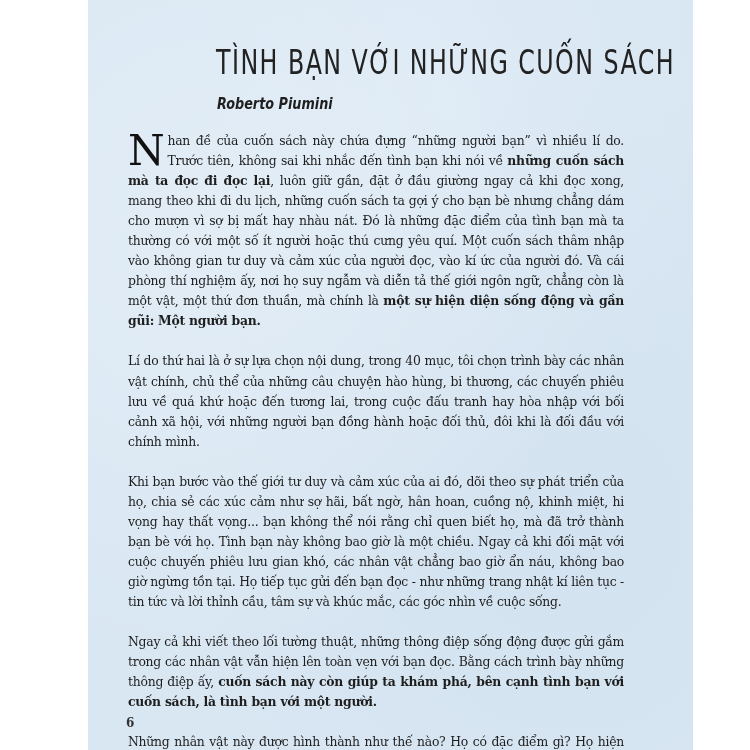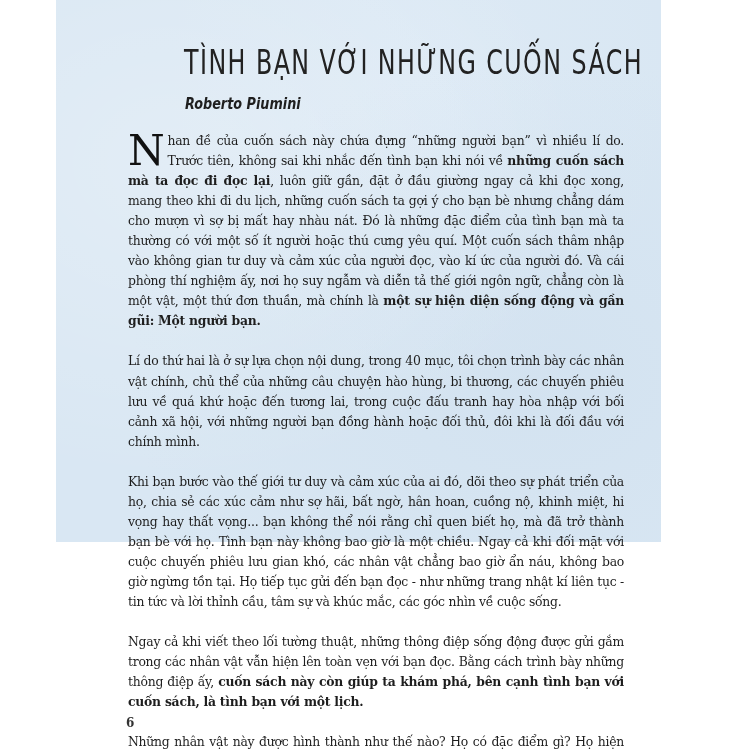--- a/index.html
+++ b/index.html
@@ -1,20 +1,20 @@
 <!DOCTYPE html>
 <html><head>
   <meta charset="utf-8">
   <style>
     html, body { margin: 0; padding: 0; }
     body {
       width: 750px; height: 750px; background: #ffffff; position: relative; overflow: hidden;
     }
     .page {
-      position: absolute; left: 56px; top: 0; width: 605px; height: 542px;
+      position: absolute; left: 88px; top: 0; width: 605px; height: 750px;
       background: #d9e7f3;
       background-image:
         radial-gradient(ellipse at 20% 30%, rgba(255,255,255,0.25), rgba(255,255,255,0) 60%),
         radial-gradient(ellipse at 80% 70%, rgba(200,218,235,0.35), rgba(200,218,235,0) 60%),
         radial-gradient(ellipse at 60% 15%, rgba(230,240,250,0.3), rgba(230,240,250,0) 50%);
       text-align: center;
     }
     .title {
       position: absolute; left: 128px; top: 44px; margin: 0;
       font-family: "DejaVu Sans", sans-serif; font-weight: normal;
@@ -53,18 +53,18 @@
   <h2 class="author">Roberto Piumini</h2>
 </div>
 
 <div class="body">
   <p class="first"><span class="dropcap">N</span><span>han đề của cuốn sách này chứa đựng “những người bạn” vì nhiều lí do. Trước tiên, không sai khi nhắc đến tình bạn khi nói về </span><span class="b">những cuốn sách mà ta đọc đi đọc lại</span><span>, luôn giữ gần, đặt ở đầu giường ngay cả khi đọc xong, mang theo khi đi du lịch, những cuốn sách ta gợi ý cho bạn bè nhưng chẳng dám cho mượn vì sợ bị mất hay nhàu nát. Đó là những đặc điểm của tình bạn mà ta thường có với một số ít người hoặc thú cưng yêu quí. Một cuốn sách thâm nhập vào không gian tư duy và cảm xúc của người đọc, vào kí ức của người đó. Và cái phòng thí nghiệm ấy, nơi họ suy ngẫm và diễn tả thế giới ngôn ngữ, chẳng còn là một vật, một thứ đơn thuần, mà chính là </span><span class="b">một sự hiện diện sống động và gần gũi: Một người bạn.</span></p>
 
   <p><span>Lí do thứ hai là ở sự lựa chọn nội dung, trong 40 mục, tôi chọn trình bày các nhân vật chính, chủ thể của những câu chuyện hào hùng, bi thương, các chuyến phiêu lưu về quá khứ hoặc đến tương lai, trong cuộc đấu tranh hay hòa nhập với bối cảnh xã hội, với những người bạn đồng hành hoặc đối thủ, đôi khi là đối đầu với chính mình.</span></p>
 
   <p><span>Khi bạn bước vào thế giới tư duy và cảm xúc của ai đó, dõi theo sự phát triển của họ, chia sẻ các xúc cảm như sợ hãi, bất ngờ, hân hoan, cuồng nộ, khinh miệt, hi vọng hay thất vọng... bạn không thể nói rằng chỉ quen biết họ, mà đã trở thành bạn bè với họ. Tình bạn này không bao giờ là một chiều. Ngay cả khi đối mặt với cuộc chuyến phiêu lưu gian khó, các nhân vật chẳng bao giờ ẩn náu, không bao giờ ngừng tồn tại. Họ tiếp tục gửi đến bạn đọc - như những trang nhật kí liên tục - tin tức và lời thỉnh cầu, tâm sự và khúc mắc, các góc nhìn về cuộc sống.</span></p>
 
-  <p><span>Ngay cả khi viết theo lối tường thuật, những thông điệp sống động được gửi gắm trong các nhân vật vẫn hiện lên toàn vẹn với bạn đọc. Bằng cách trình bày những thông điệp ấy, </span><span class="b">cuốn sách này còn giúp ta khám phá, bên cạnh tình bạn với cuốn sách, là tình bạn với một lịch.</span></p>
+  <p><span>Ngay cả khi viết theo lối tường thuật, những thông điệp sống động được gửi gắm trong các nhân vật vẫn hiện lên toàn vẹn với bạn đọc. Bằng cách trình bày những thông điệp ấy, </span><span class="b">cuốn sách này còn giúp ta khám phá, bên cạnh tình bạn với cuốn sách, là tình bạn với một người.</span></p>
 
   <p><span>Những nhân vật này được hình thành như thế nào? Họ có đặc điểm gì? Họ hiện lên ra sao? Đôi lúc họ xuất hiện đột ngột trong những dòng mô tả giản đơn, các hình ảnh dễ dàng nhận thấy: Nhân vật chính Dorothy của thế giới Oz nhiệm màu thể hiện năng lực</span></p>
 </div>
 
 <div class="pagenum">6</div>
 
 </body></html>

